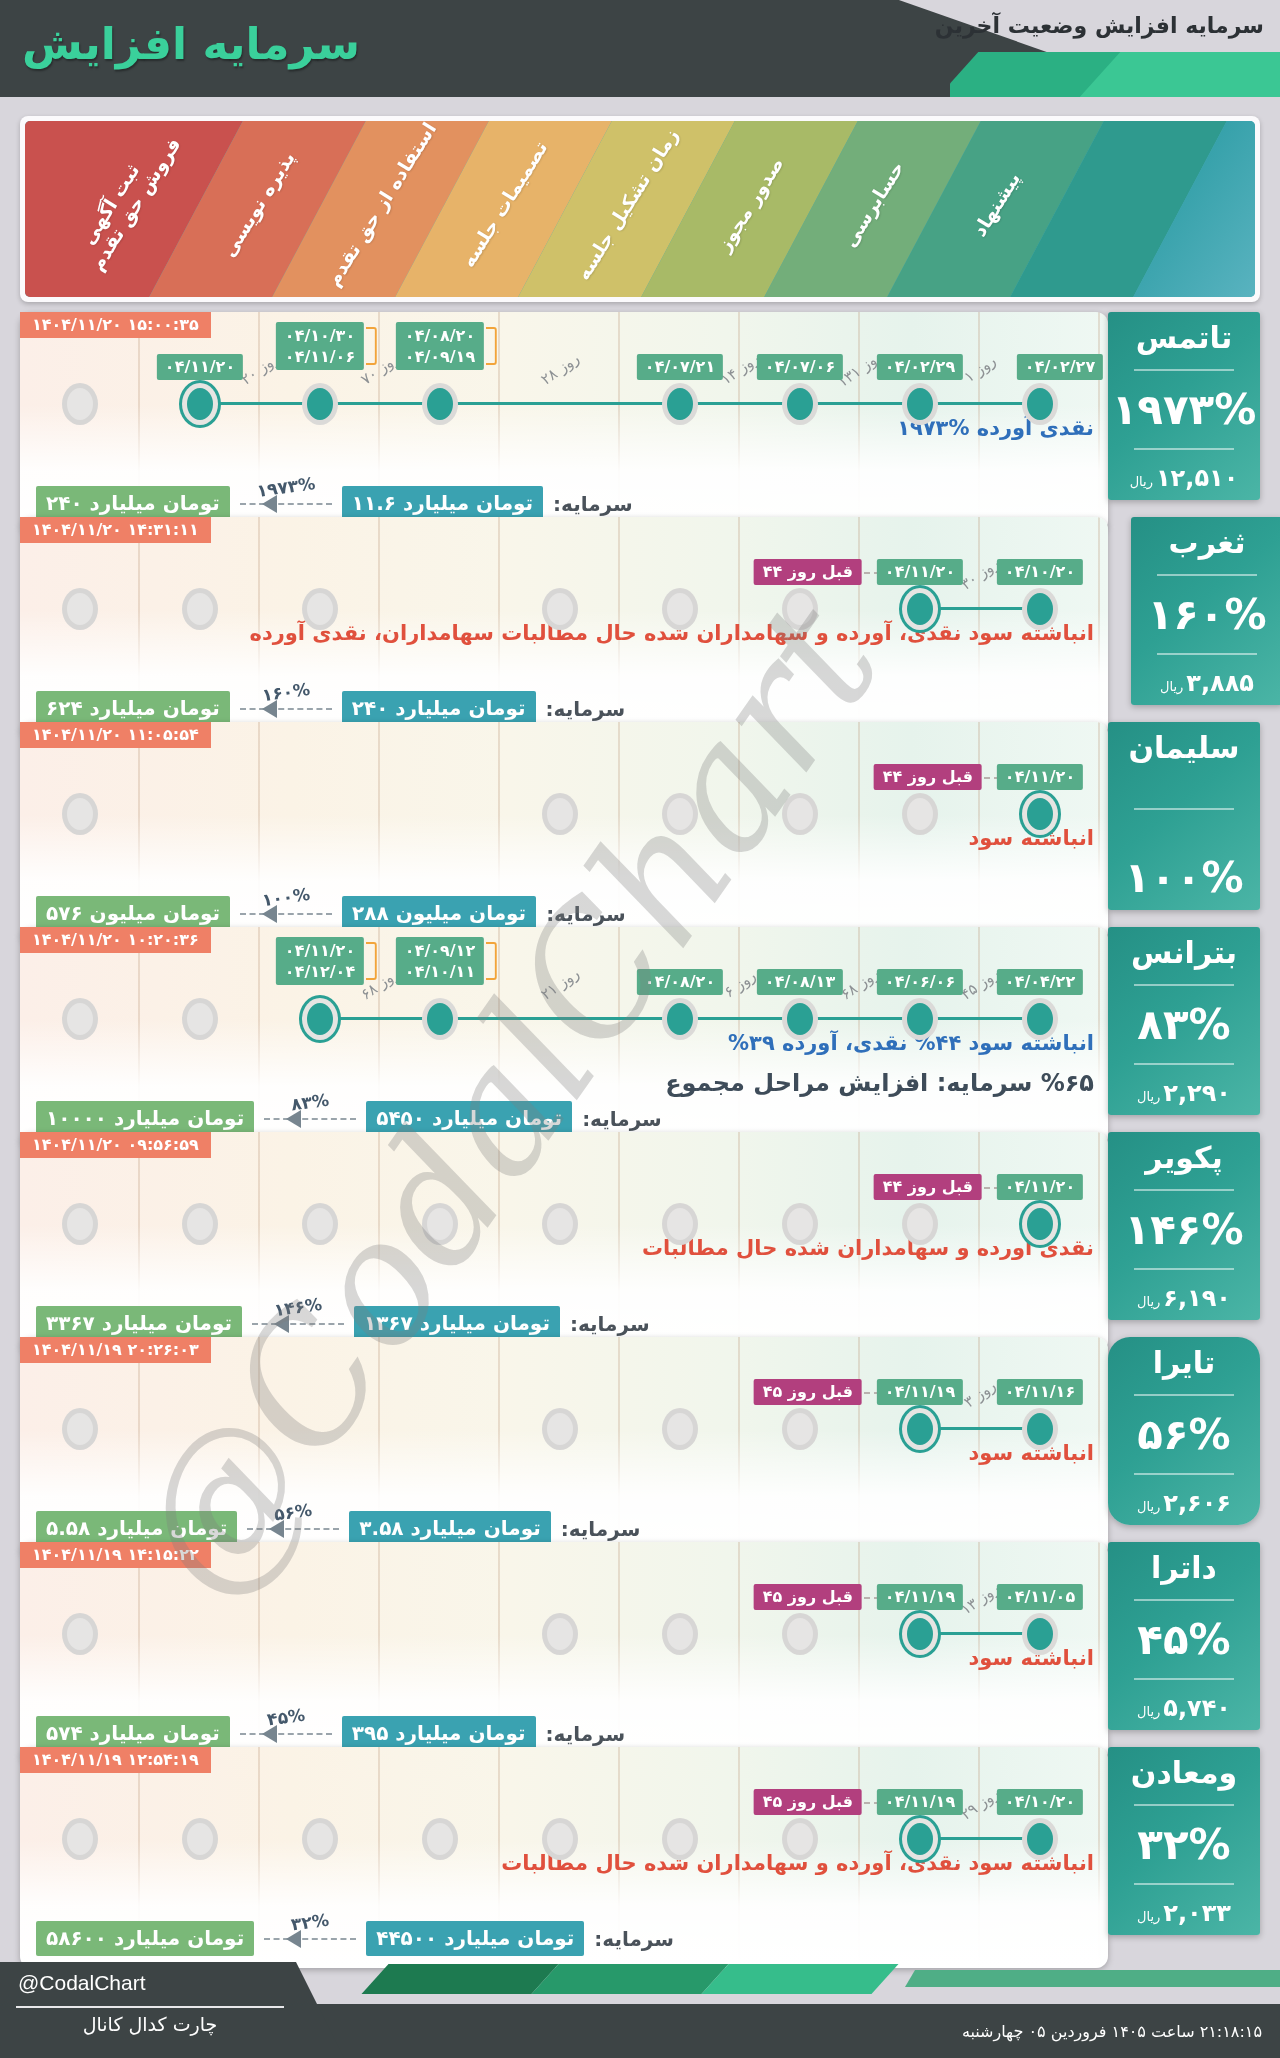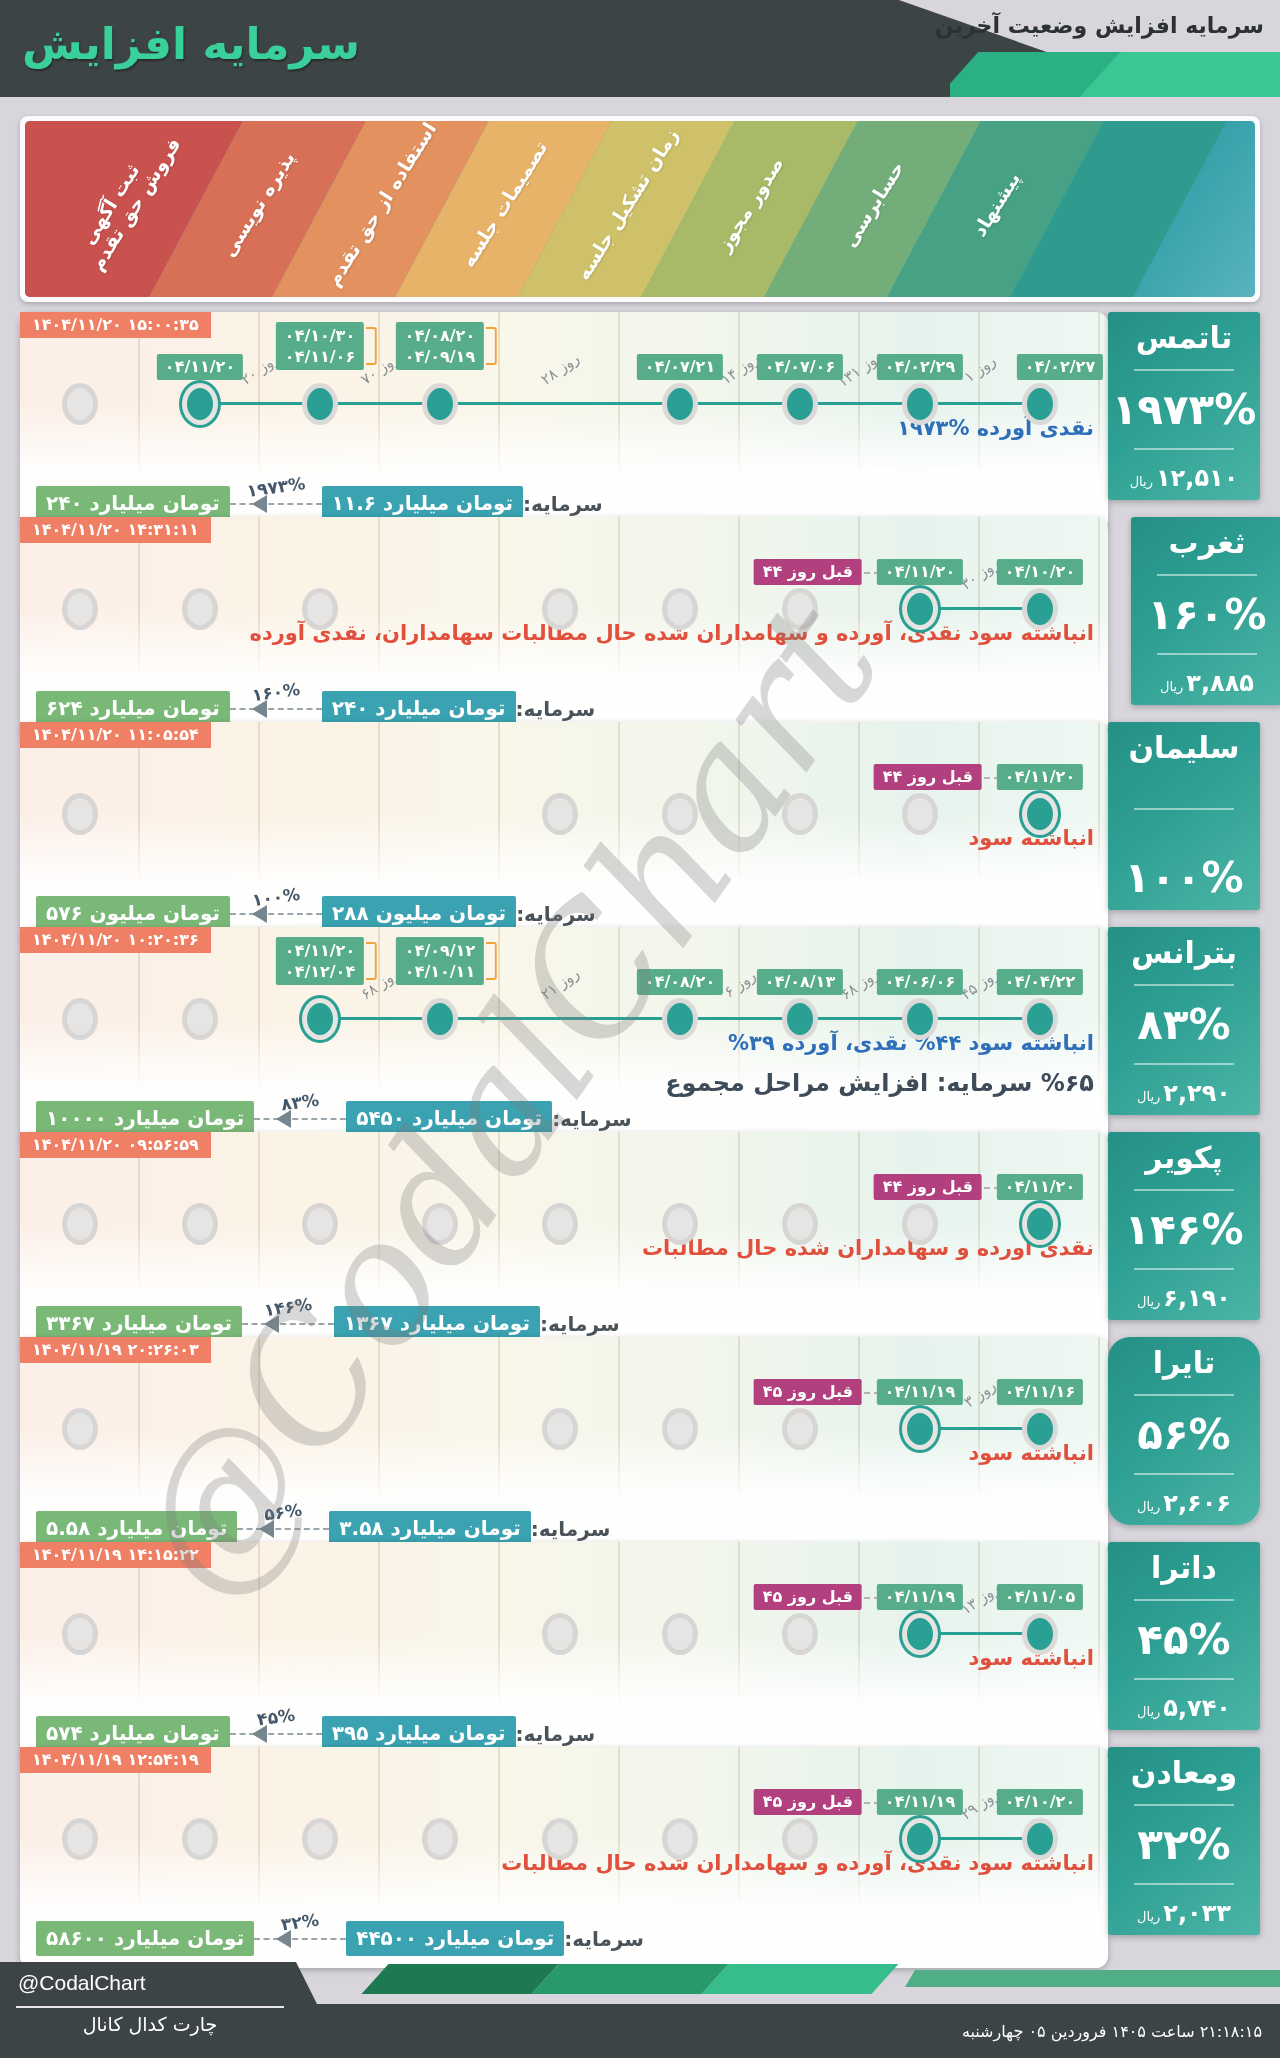--- a/index.html
+++ b/index.html
@@ -45,21 +45,21 @@
   .bracket{position:absolute;right:-13px;top:5px;bottom:5px;width:9px;border:2.5px solid #f2a43a;
     border-left:none;border-radius:0 3px 3px 0;}
   .ago{position:absolute;top:42px;transform:translateX(-100%);background:#b23f7e;color:#fff;
     font-size:16px;font-weight:bold;padding:3px 9px 4px;border-radius:2px;white-space:nowrap;z-index:3;}
   .agoline{position:absolute;top:55px;width:16px;border-top:2px dashed #b9b2ae;z-index:2;}
   .gap{position:absolute;top:48px;width:80px;text-align:center;transform:rotate(-35deg);
     font-size:15px;color:#8d9194;z-index:1;white-space:nowrap;}
   .desc{position:absolute;right:14px;top:104px;font-size:21px;font-weight:bold;white-space:nowrap;}
   .desc.blue{color:#2f6fba}.desc.red{color:#e0503d}
   .note{position:absolute;right:14px;top:142px;font-size:24px;font-weight:bold;color:#3e4c59;white-space:nowrap;}
-  .cap{position:absolute;left:16px;bottom:12px;display:flex;align-items:center;z-index:3;}
+  .cap{position:absolute;left:16px;bottom:12px;display:flex;align-items:center;gap:10px;z-index:3;}
   .cbadge{color:#fff;font-size:20px;font-weight:bold;padding:5px 10px 6px;border-radius:2px;white-space:nowrap;}
   .greenb{background:#7ab878}.tealb{background:#3aa2b1}
   .arrow{position:relative;width:92px;height:2px;}
   .dash{position:absolute;left:0;right:0;top:0;border-top:2px dashed #9aa4ab;}
   .tri{position:absolute;left:22px;top:-8px;width:0;height:0;border-top:9px solid transparent;
     border-bottom:9px solid transparent;border-right:15px solid #77858f;}
   .apct{position:absolute;left:50%;top:-26px;transform:translateX(-50%) rotate(-8deg);
     font-size:17px;font-weight:bold;color:#44586b;white-space:nowrap;}
   .caplabel{font-size:20px;font-weight:bold;color:#4a525a;white-space:nowrap;}
   

